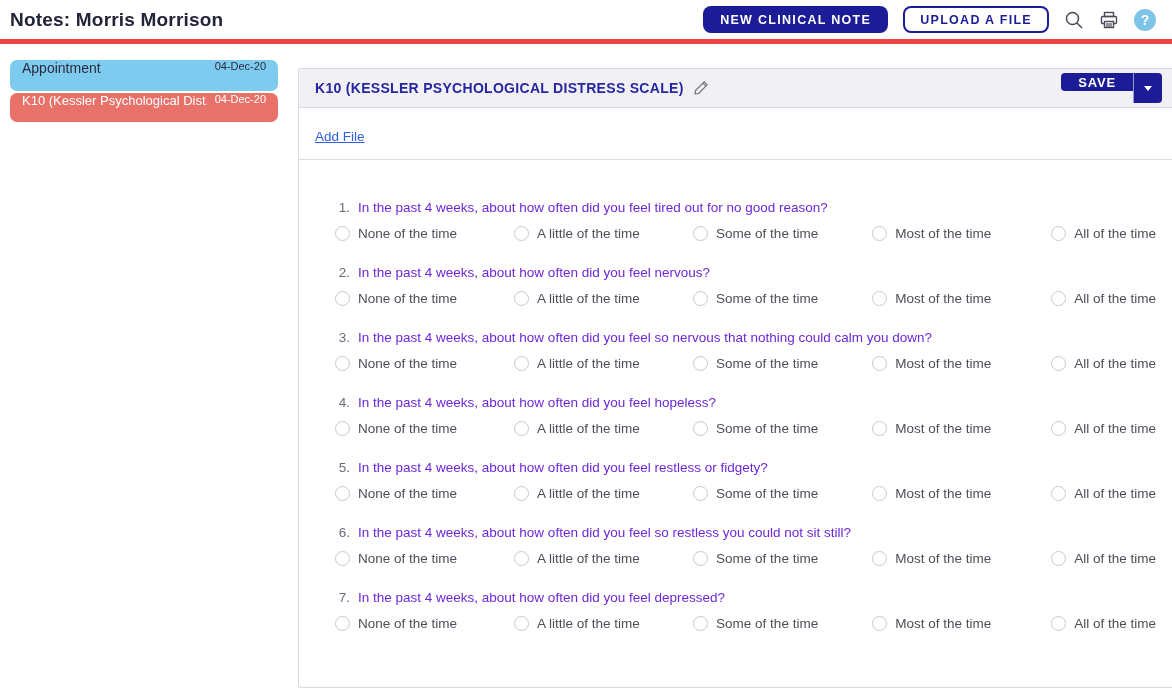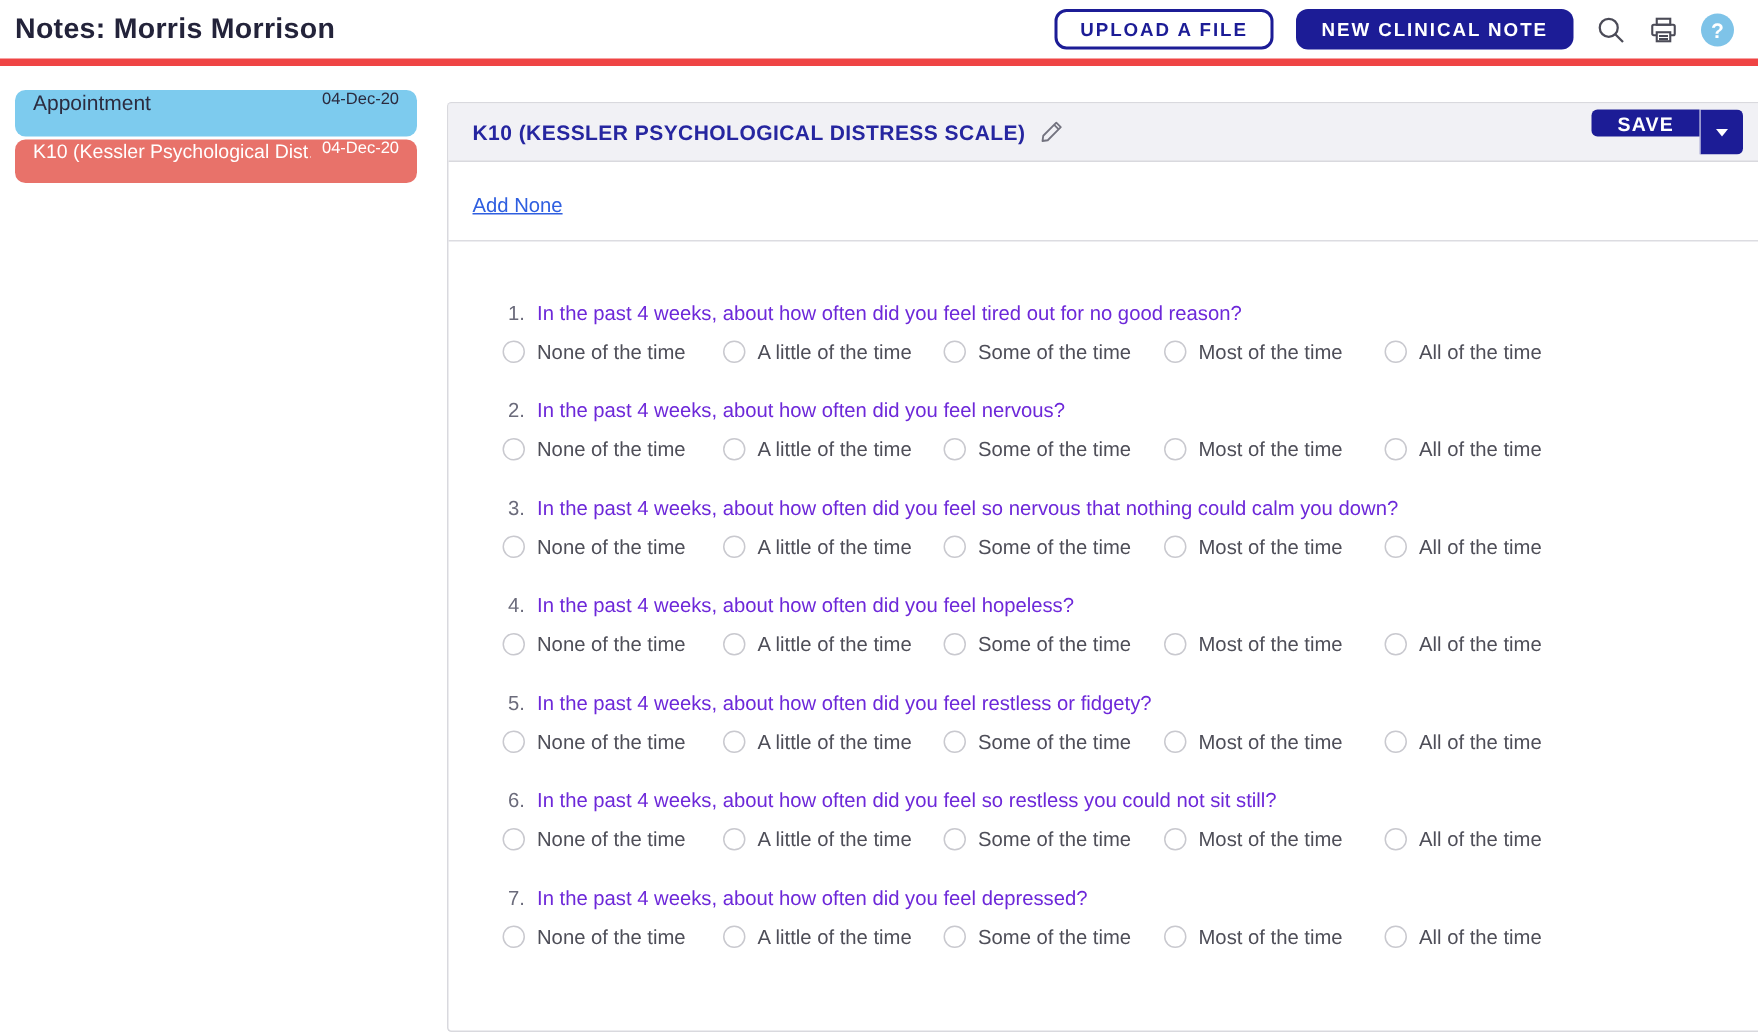--- a/index.html
+++ b/index.html
@@ -189,21 +189,21 @@
   .question { margin-bottom: 23px; }
   .q-head { display: flex; font-size: 13.5px; line-height: 17px; }
   .q-num {
     color: #6b6b7b;
     width: 15px;
     text-align: right;
     margin-right: 8px;
     flex-shrink: 0;
   }
   .q-text { font-weight: normal; color: #6d28d9; }
-  .options { display: flex; margin-top: 10px; }
+  .options { display: flex; margin-top: 10px; justify-content: space-between; }
   .option {
     display: flex;
     align-items: center;
     width: 147px;
     cursor: pointer;
   }
   .option:last-child { width: auto; }
   .radio {
     width: 15px; height: 15px;
     border: 1px solid #c9c9cf;
@@ -215,22 +215,22 @@
   .option-label { font-size: 13.5px; color: #4e4e58; white-space: nowrap; }
 
   svg.glyph { display: block; }
 </style>
 </head>
 <body>
 
 <div class="topbar">
   <div class="page-title">Notes: Morris Morrison</div>
   <div class="topbar-right">
+    <button class="btn btn-solid">NEW CLINICAL NOTE</button>
     <button class="btn btn-outline">UPLOAD A FILE</button>
-    <button class="btn btn-solid">NEW CLINICAL NOTE</button>
     <button class="icon-btn">
       <svg class="glyph" width="20" height="20" viewBox="0 0 20 20">
         <circle cx="8.5" cy="8.5" r="6" fill="none" stroke="#4b4b57" stroke-width="1.5"></circle>
         <line x1="13" y1="13" x2="18" y2="18" stroke="#4b4b57" stroke-width="1.5"></line>
       </svg>
     </button>
     <button class="icon-btn">
       <svg class="glyph" width="20" height="20" viewBox="0 0 20 20">
         <rect x="5.5" y="2.5" width="9" height="4" fill="none" stroke="#4b4b57" stroke-width="1.4"></rect>
         <rect x="2.5" y="6.5" width="15" height="7" rx="1" fill="none" stroke="#4b4b57" stroke-width="1.4"></rect>
@@ -270,21 +270,21 @@
       </button>
       <div class="save-group">
         <button class="save-main">SAVE</button>
         <button class="save-caret">
           <span class="caret-down"></span>
         </button>
       </div>
     </div>
 
     <div class="template-section">
-      <a class="add-file">Add None</a>
+      <a class="add-file">Add File</a>
     </div>
 
     <div class="form-area">
       <div>
           <div class="question">
             <div class="q-head">
               <span class="q-num">1.</span>
               <span class="q-text">In the past 4 weeks, about how often did you feel tired out for no good reason?</span>
             </div>
             <div class="options">

